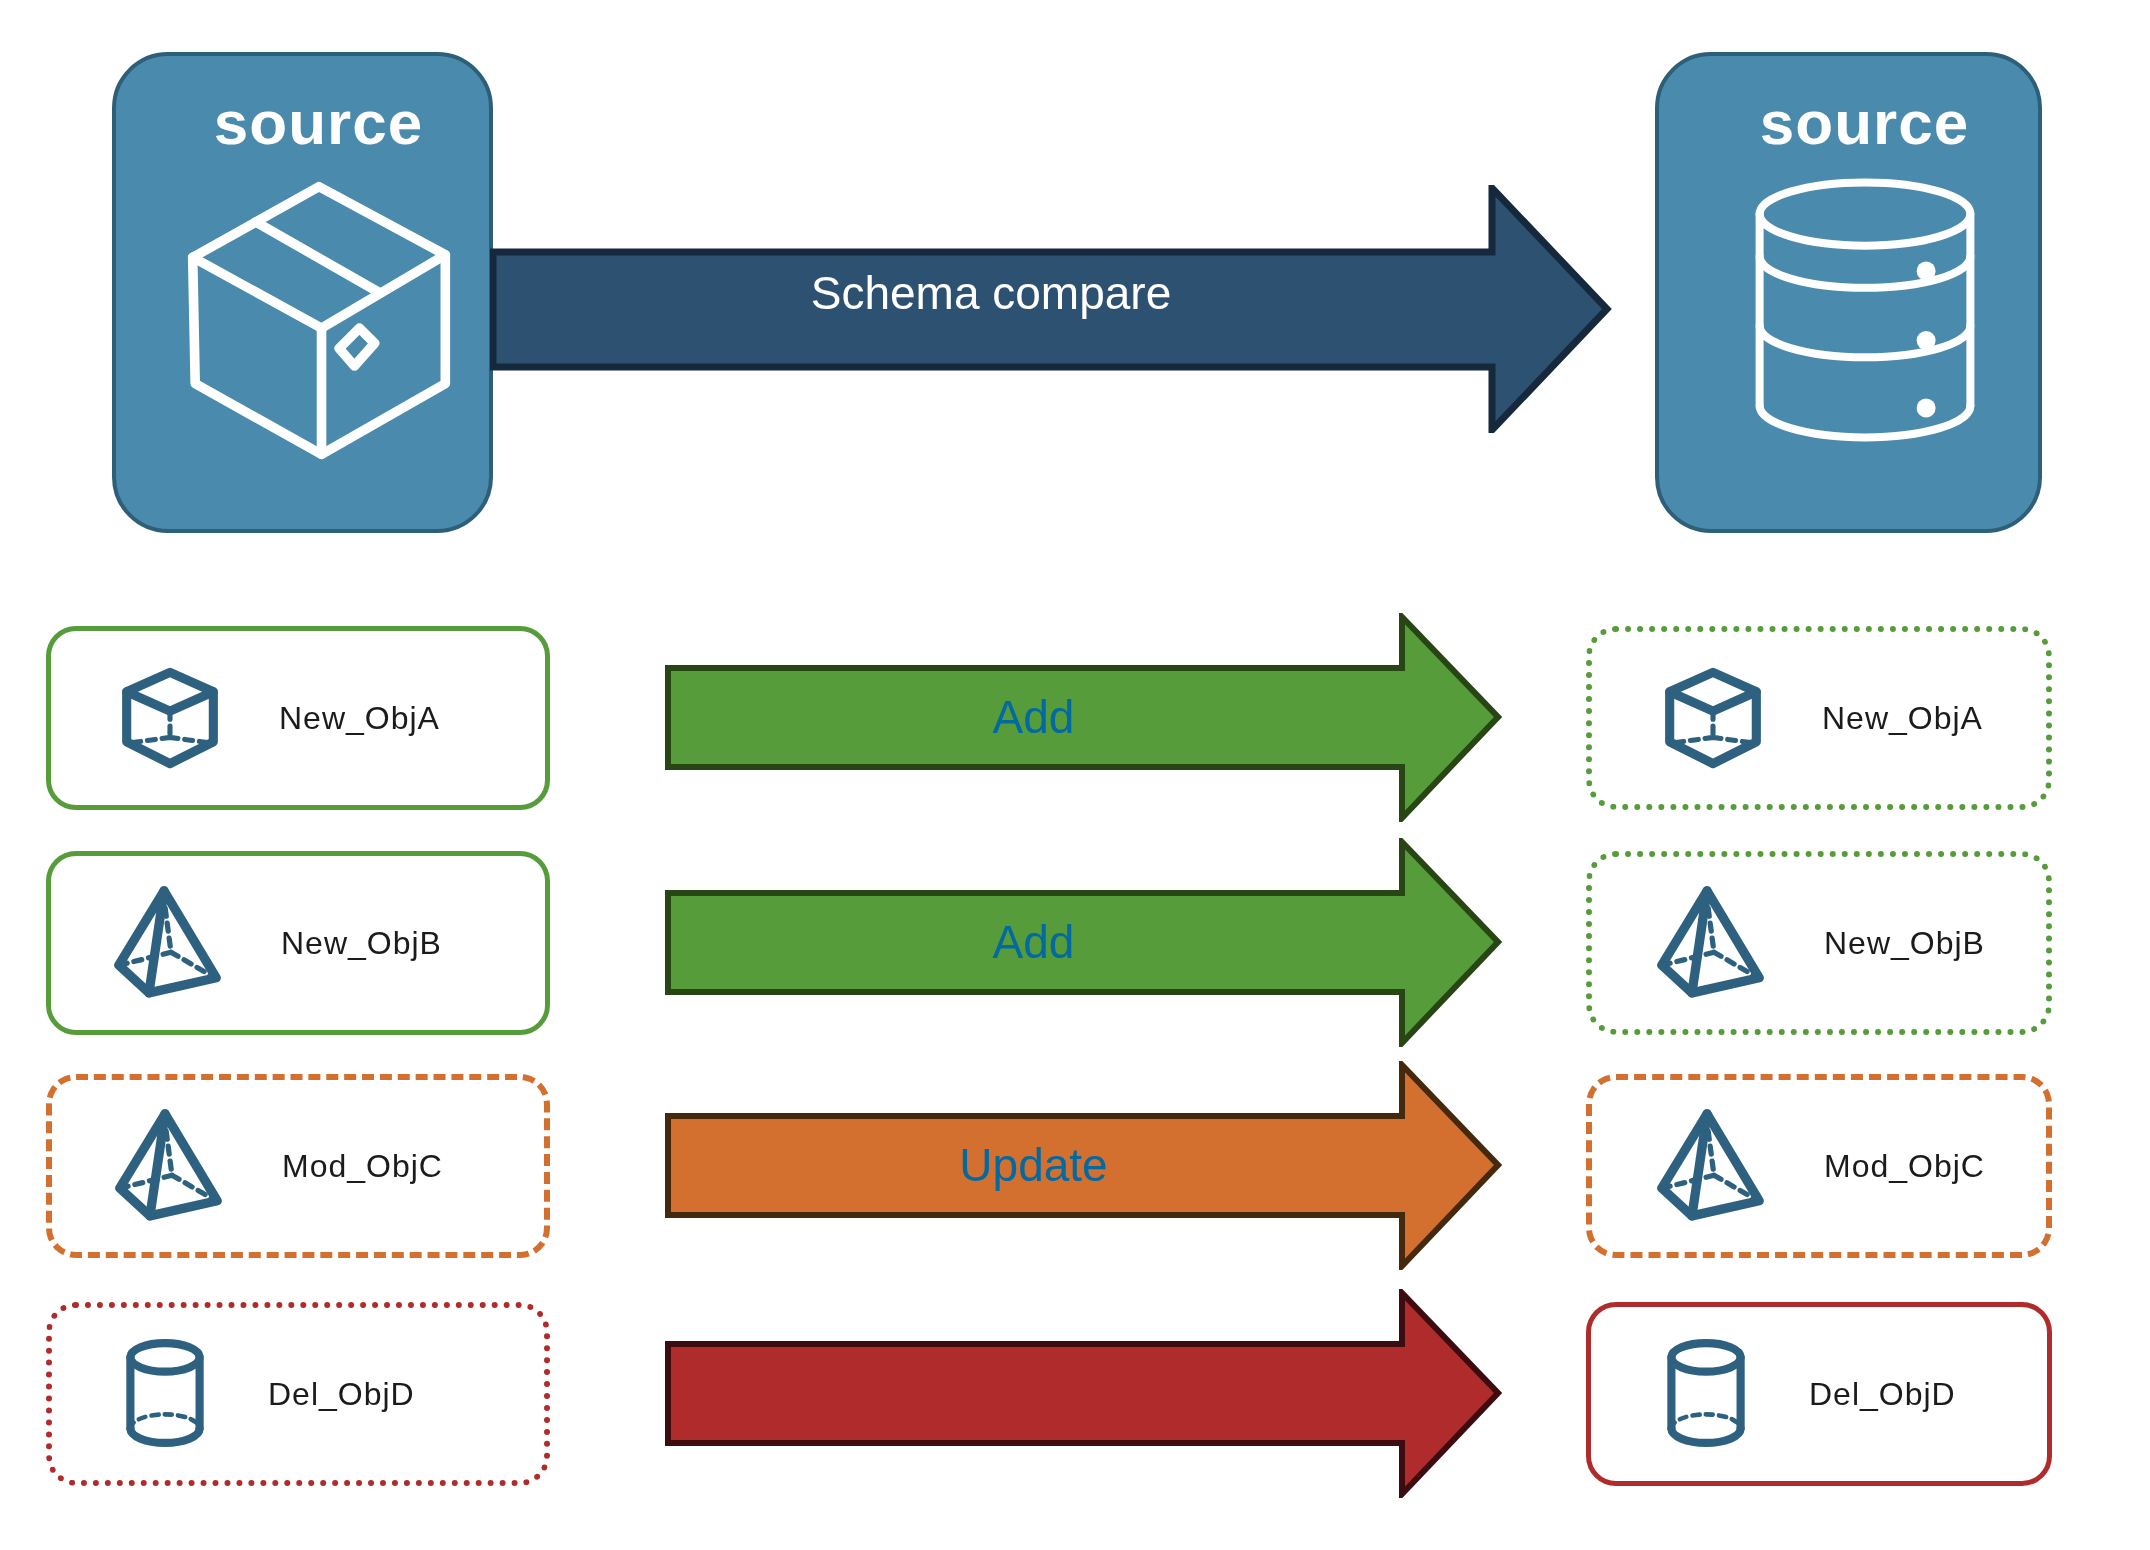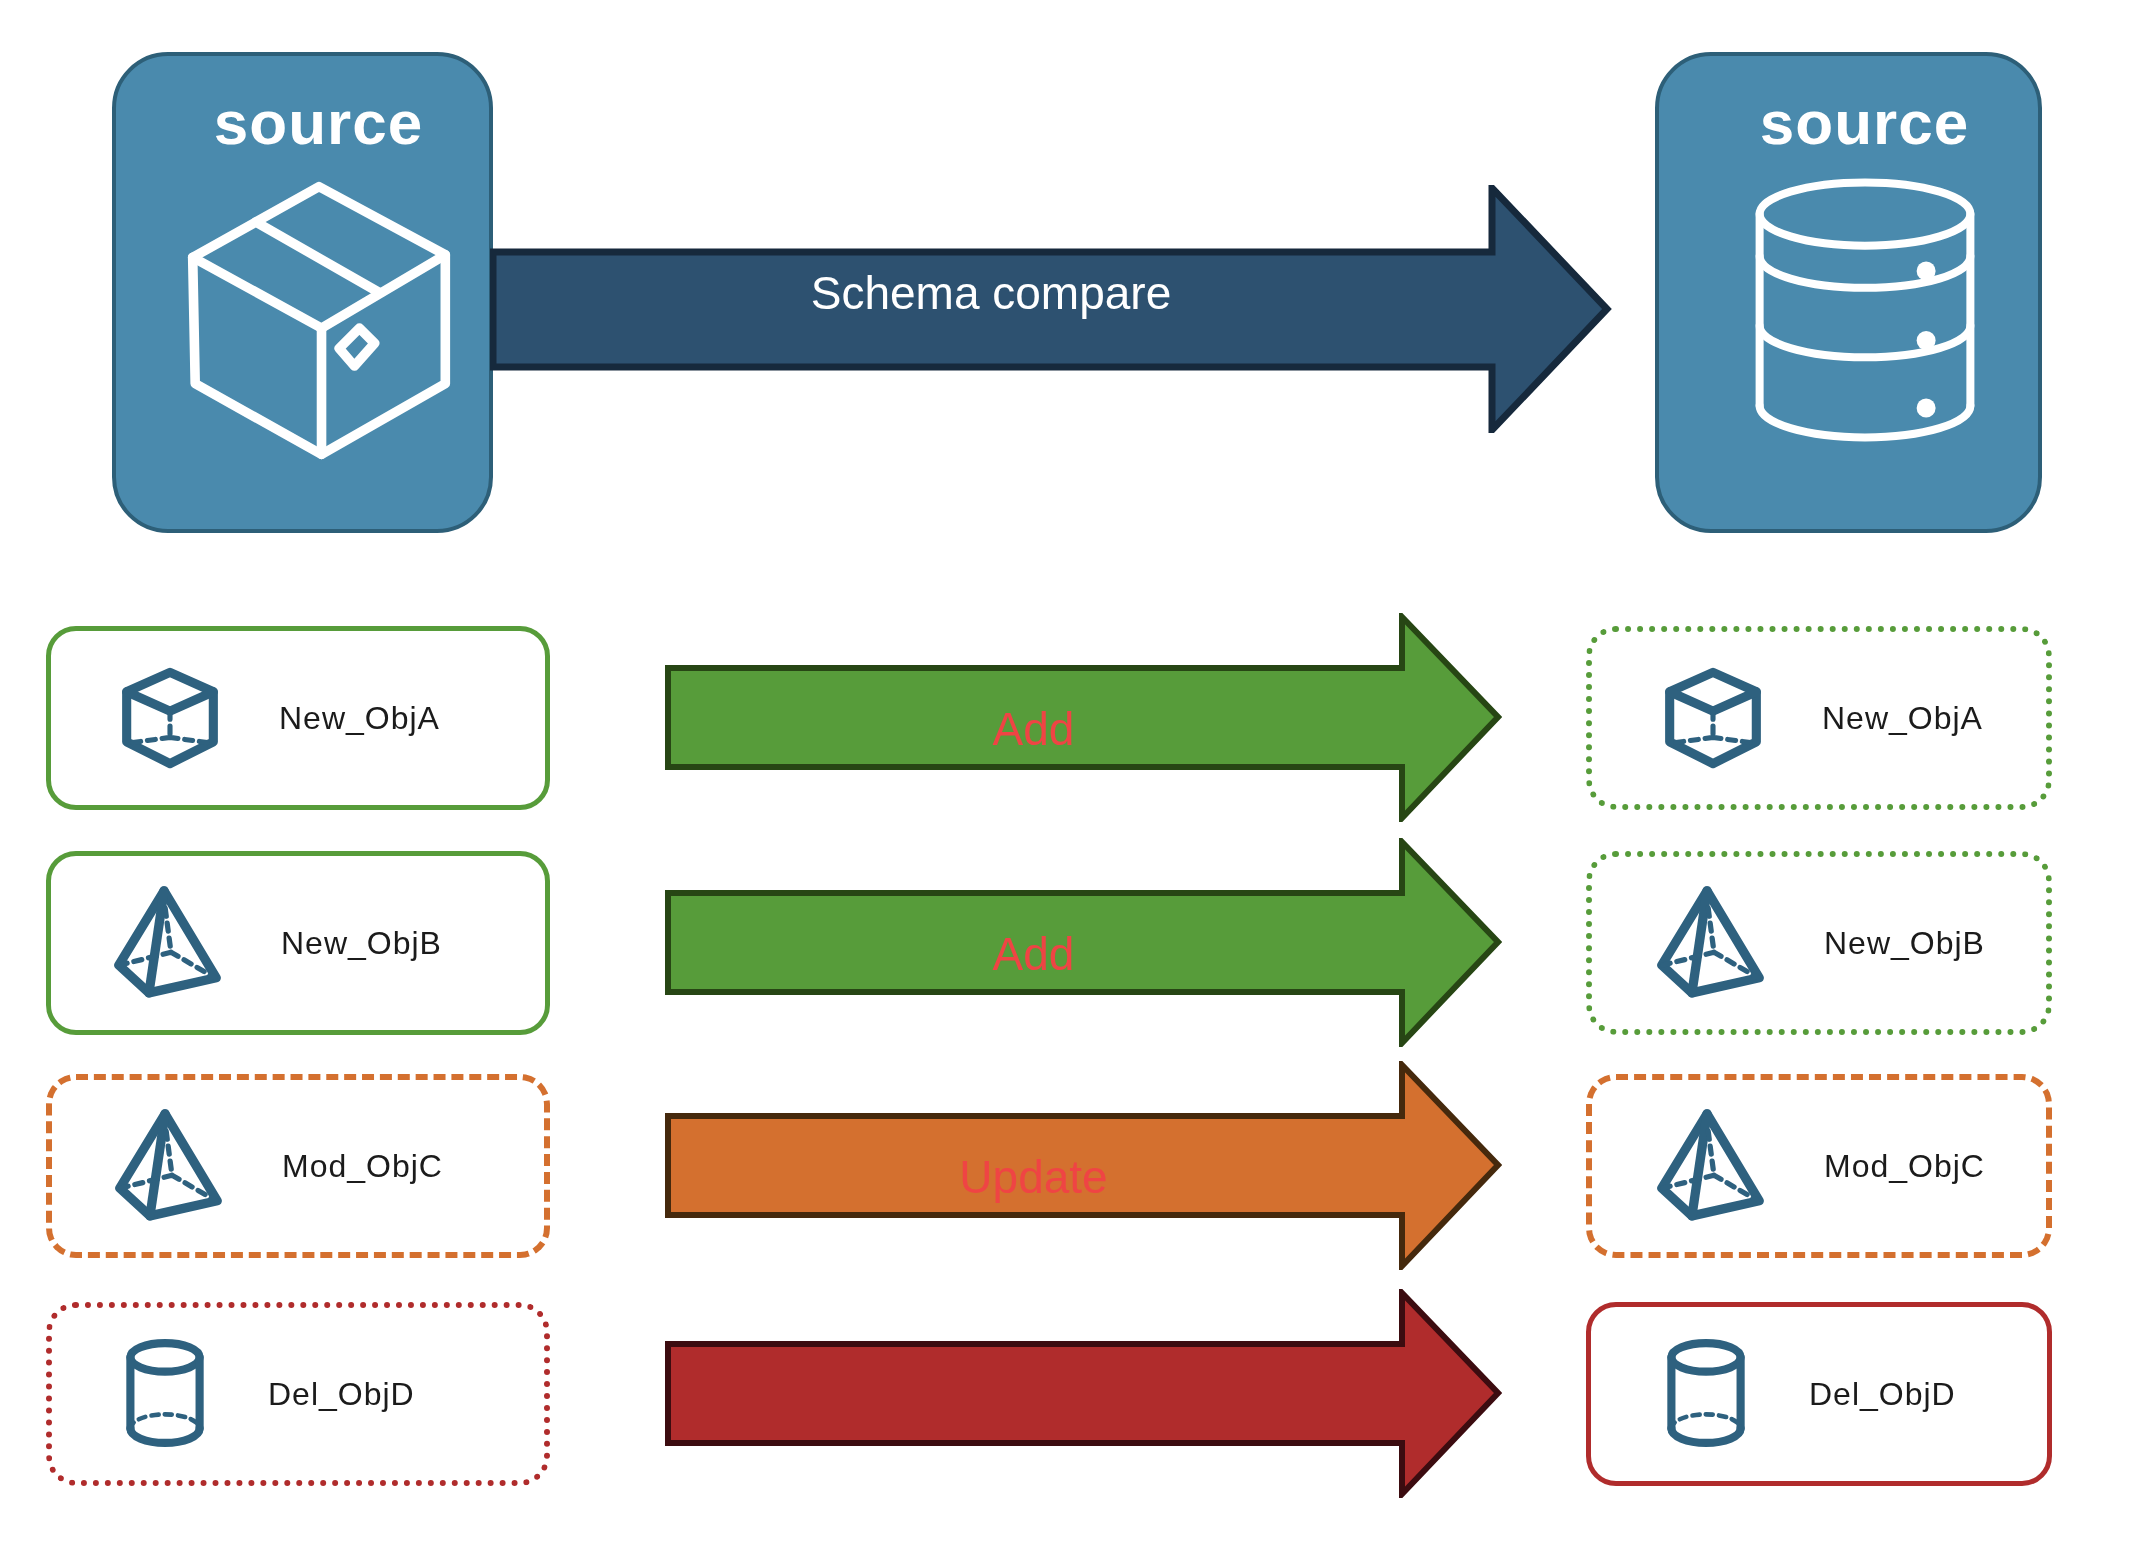--- a/index.html
+++ b/index.html
@@ -23,22 +23,22 @@
   
   .big-arrow{position:absolute;left:490px;top:185px;width:1122px;height:248px;}
   .big-arrow svg{position:absolute;left:0;top:0;}
   .big-arrow .arrow-label{
     position:absolute;left:0;top:64px;width:1002px;height:88px;
     display:flex;align-items:center;justify-content:center;color:#fff;font-size:46px;
   }
   .action-arrow{position:absolute;left:665px;width:837px;height:209px;}
   .action-arrow svg{position:absolute;left:0;top:0;}
   .action-arrow .arrow-label{
-    position:absolute;left:0;top:64px;width:737px;height:104px;
-    display:flex;align-items:center;justify-content:center;color:#ef4444;font-size:46px;
+    position:absolute;left:0;top:52px;width:737px;height:104px;
+    display:flex;align-items:center;justify-content:center;color:#0369a1;font-size:46px;
   }
   .arr-compare polygon{fill:var(--compare-fill);stroke:var(--compare-border);stroke-width:7;}
   .arr-add polygon{fill:var(--add-fill);stroke:var(--add-border);stroke-width:6;}
   .arr-update polygon{fill:var(--update-fill);stroke:var(--update-border);stroke-width:6;}
   .arr-delete polygon{fill:var(--delete-fill);stroke:var(--delete-border);stroke-width:6;}
 
   
   .obj-card{
     position:absolute;height:184px;border-radius:30px;box-sizing:border-box;
     background:#ffffff;display:flex;align-items:center;

